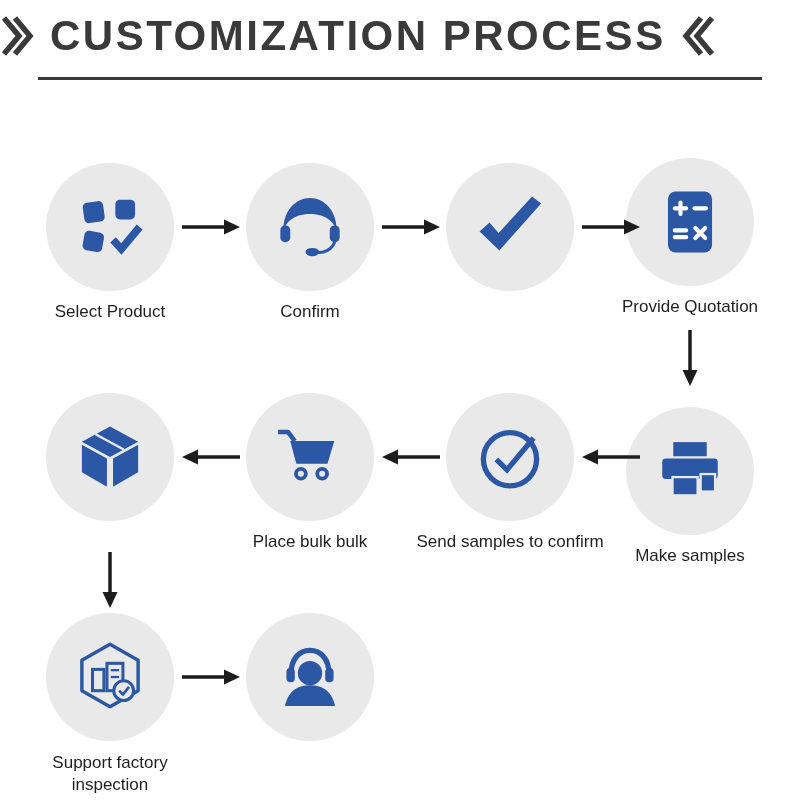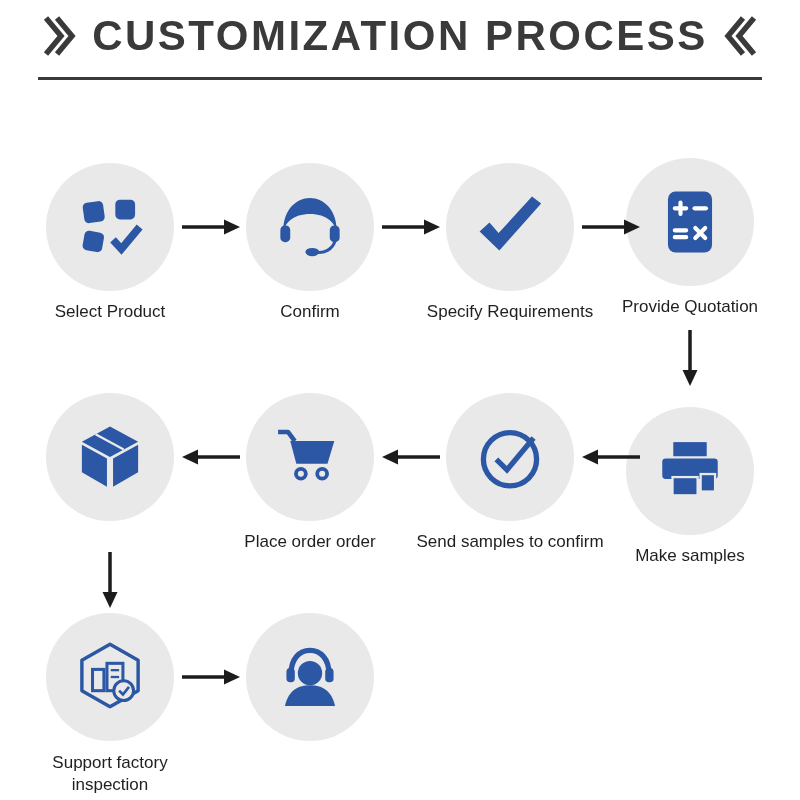--- a/index.html
+++ b/index.html
@@ -1,20 +1,20 @@
 <!DOCTYPE html>
 <html style="--accent: #2b57a5; --circle: #e9e9e9; --arrow: #1c1c1c; --text: #1f1f1f; --title: #3a3a3a;"><head>
 <meta charset="utf-8">
 <style>
   * { margin:0; padding:0; box-sizing:border-box; }
   html,body { width:800px; height:800px; background:#fff; }
   body { font-family:"Liberation Sans", sans-serif; }
   .canvas { position:relative; width:800px; height:800px; background:#fff; overflow:hidden; }
 
-  .title-row { position:absolute; top:12px; left:0; width:100%; display:flex; align-items:center; justify-content:center; gap:16px; }
+  .title-row { position:absolute; top:12px; left:0; width:100%; display:flex; align-items:center; gap:16px; }
   .title-text { font-size:42px; letter-spacing:2.5px; font-weight:600; color:var(--title); white-space:nowrap; }
   .mark polyline { fill:none; stroke:var(--title); stroke-width:5.5; }
   .rule { position:absolute; top:77px; left:38px; width:724px; height:3px; background:var(--title); }
 
   .node { position:absolute; width:190px; display:flex; flex-direction:column; align-items:center; }
   .circle { width:128px; height:128px; border-radius:50%; background:var(--circle); display:flex; align-items:center; justify-content:center; }
   .label { margin-top:11px; font-size:17px; color:var(--text); white-space:nowrap; text-align:center; }
   .label.wrap { white-space:normal; width:160px; line-height:1.3; }
 
   .arrow { position:absolute; }
@@ -68,21 +68,20 @@
     </div>
     <div class="label">Confirm</div>
   </div>
 
   <div class="node" style="left:415px;top:163px">
     <div class="circle">
       <svg width="76" height="76" viewBox="0 0 100 100">
         <path class="ic-f" d="M10,56 L23,44 L35,58 L79,10 L91,19 L36,81 Z"></path>
       </svg>
     </div>
-    <div class="label">Specify Requirements</div>
   </div>
 
   <div class="node" style="left:595px;top:158px">
     <div class="circle">
       <svg width="76" height="76" viewBox="0 0 100 100">
         <rect class="ic-f" x="21" y="10" width="58" height="80" rx="10"></rect>
         <g class="ic-w" stroke-width="5.5" stroke-linecap="round">
           <path d="M30,32 H45 M37.5,24.5 V39.5"></path>
           <path d="M56,32 H71"></path>
           <path d="M30,61 H45 M30,70 H45"></path>
@@ -124,21 +123,21 @@
 
   <div class="node" style="left:215px;top:393px">
     <div class="circle">
       <svg width="76" height="76" viewBox="0 0 100 100">
         <polyline class="ic-s" points="8,17 21,17 30,29" stroke-width="6" stroke-linejoin="round"></polyline>
         <path class="ic-f" d="M24,29 H82 L73,59 H32 Z"></path>
         <circle class="ic-s" cx="38" cy="72" r="6.5" stroke-width="5"></circle>
         <circle class="ic-s" cx="66" cy="72" r="6.5" stroke-width="5"></circle>
       </svg>
     </div>
-    <div class="label">Place order order</div>
+    <div class="label">Place bulk bulk</div>
   </div>
 
   <div class="node" style="left:415px;top:393px">
     <div class="circle">
       <svg width="76" height="76" viewBox="0 0 100 100">
         <circle class="ic-s" cx="50" cy="53" r="35" stroke-width="7"></circle>
         <polyline class="ic-s" points="32,53 46,67 81,25" stroke-width="7"></polyline>
       </svg>
     </div>
     <div class="label">Send samples to confirm</div>

